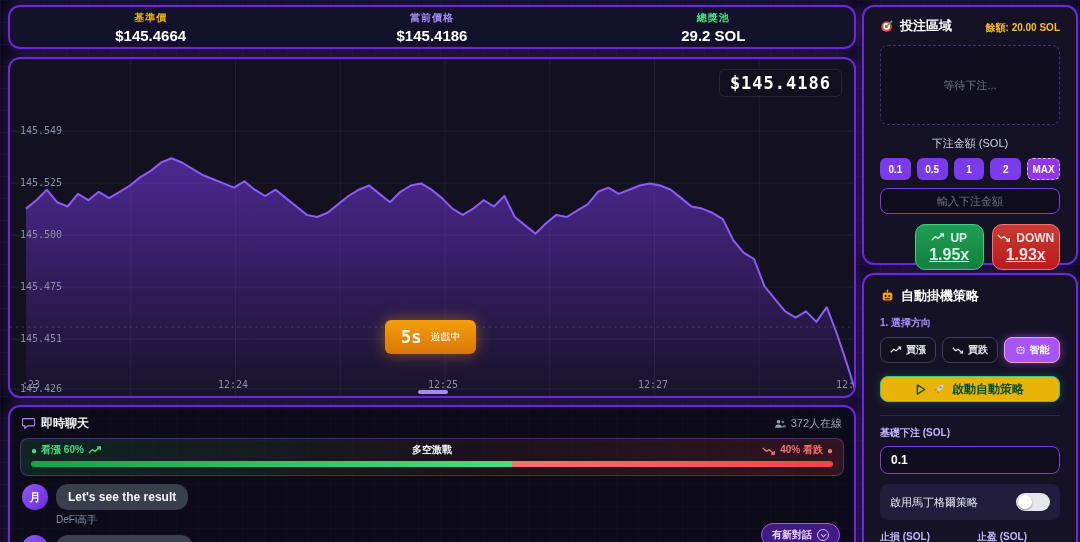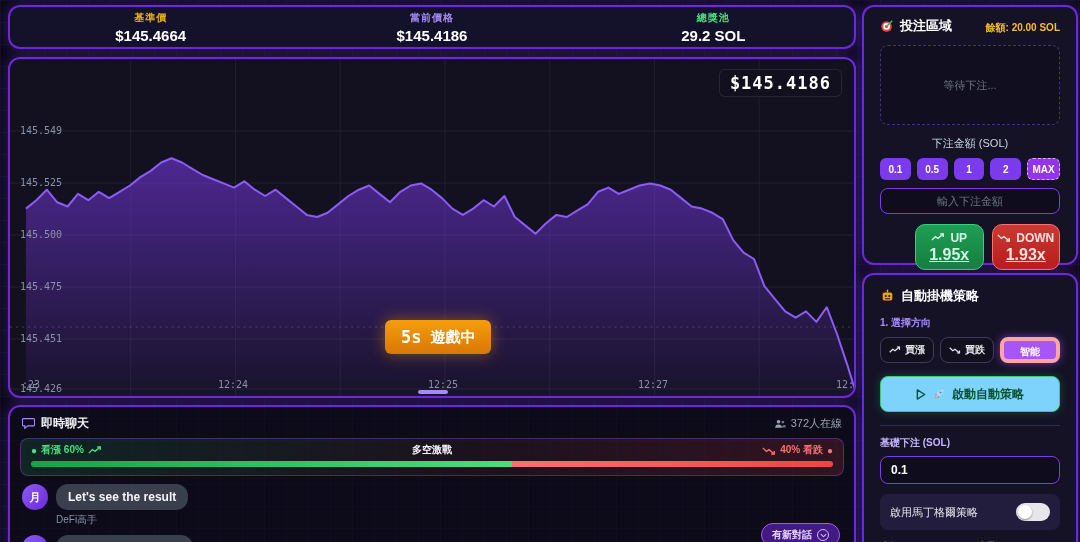--- a/index.html
+++ b/index.html
@@ -41,21 +41,21 @@
     border-radius:6px; padding:3px 10px;
   }
   #game-timer-badge {
     position:absolute; left:375px; top:261px; height:34px;
     background:linear-gradient(180deg,#f59e0b,#d97706);
     border-radius:6px; padding:0 16px;
     display:flex; align-items:center; gap:9px;
     box-shadow:0 0 16px rgba(245,158,11,0.45);
   }
   #game-timer-badge .secs { font-size:17px; font-weight:bold; color:#ffffff; }
-  #game-timer-badge .status { font-size:15px; font-weight:bold; color:#ffffff; }
+  #game-timer-badge .status { font-size:10px; font-weight:normal; color:#ffffff; }
 
   #chart-scroll-handle { position:absolute; left:418px; top:390px; width:30px; height:4px; border-radius:2px; background:#a78bfa; }
 
   
   #chat-panel { left:8px; top:405px; width:848px; height:170px; background:rgba(16,13,30,0.55); }
   #chat-header { display:flex; justify-content:space-between; align-items:center; padding:8px 12px 6px 12px; }
   #chat-title-wrap { display:flex; align-items:center; gap:6px; font-size:12px; font-weight:bold; color:#f3f4f6; }
   #online-wrap { display:flex; align-items:center; gap:5px; font-size:11px; color:#9ca3af; }
   #sentiment-bar {
     margin:0 10px; height:38px; border-radius:8px;
@@ -123,24 +123,24 @@
 
   #auto-panel { left:862px; top:273px; width:216px; height:300px; background:#151226; padding:12px 16px; }
   #step1-label { font-size:10px; color:#a78bfa; font-weight:bold; margin-top:11px; }
   #direction-row { display:flex; gap:6px; margin-top:7px; }
   .dir-btn {
     flex:1; height:26px; border-radius:8px; cursor:pointer;
     background:#12101f; border:1px solid #3f3b5b; color:#e5e7eb;
     font-size:10px; font-weight:bold; display:flex; align-items:center; justify-content:center; gap:4px;
     font-family:"Liberation Sans", sans-serif;
   }
-  .dir-btn.selected { background:#a855f7; border:4px solid #fca5a5; color:#ffffff; box-shadow:0 0 8px rgba(168,85,247,0.6);flex-direction:column; }
+  .dir-btn.selected { background:#a855f7; border:1px solid #fca5a5; color:#ffffff; box-shadow:0 0 8px rgba(168,85,247,0.6); }
   #start-auto-button {
-    margin-top:13px; width:100%; height:36px; border-radius:8px; cursor:pointer;
-    background:#7dd3fc; border:1px solid #3ec97d; color:#0b5132;
+    margin-top:13px; width:100%; height:26px; border-radius:8px; cursor:pointer;
+    background:#eab308; border:1px solid #3ec97d; color:#0b5132;
     font-size:12px; font-weight:bold;
     display:flex; align-items:center; justify-content:center; gap:7px;
     font-family:"Liberation Sans", sans-serif;
     box-shadow:0 0 10px rgba(39,164,95,0.35);
   }
   .divider { height:1px; background:rgba(139,92,246,0.25); margin-top:13px; }
   .field-label { font-size:10px; color:#c4b5fd; font-weight:bold; margin-top:10px; }
   #base-bet-input { margin-top:6px; height:28px; padding-left:10px; font-size:12px; font-weight:bold; }
   #martingale-row {
     margin-top:10px; background:#221d3d; border-radius:8px; padding:9px 10px;

